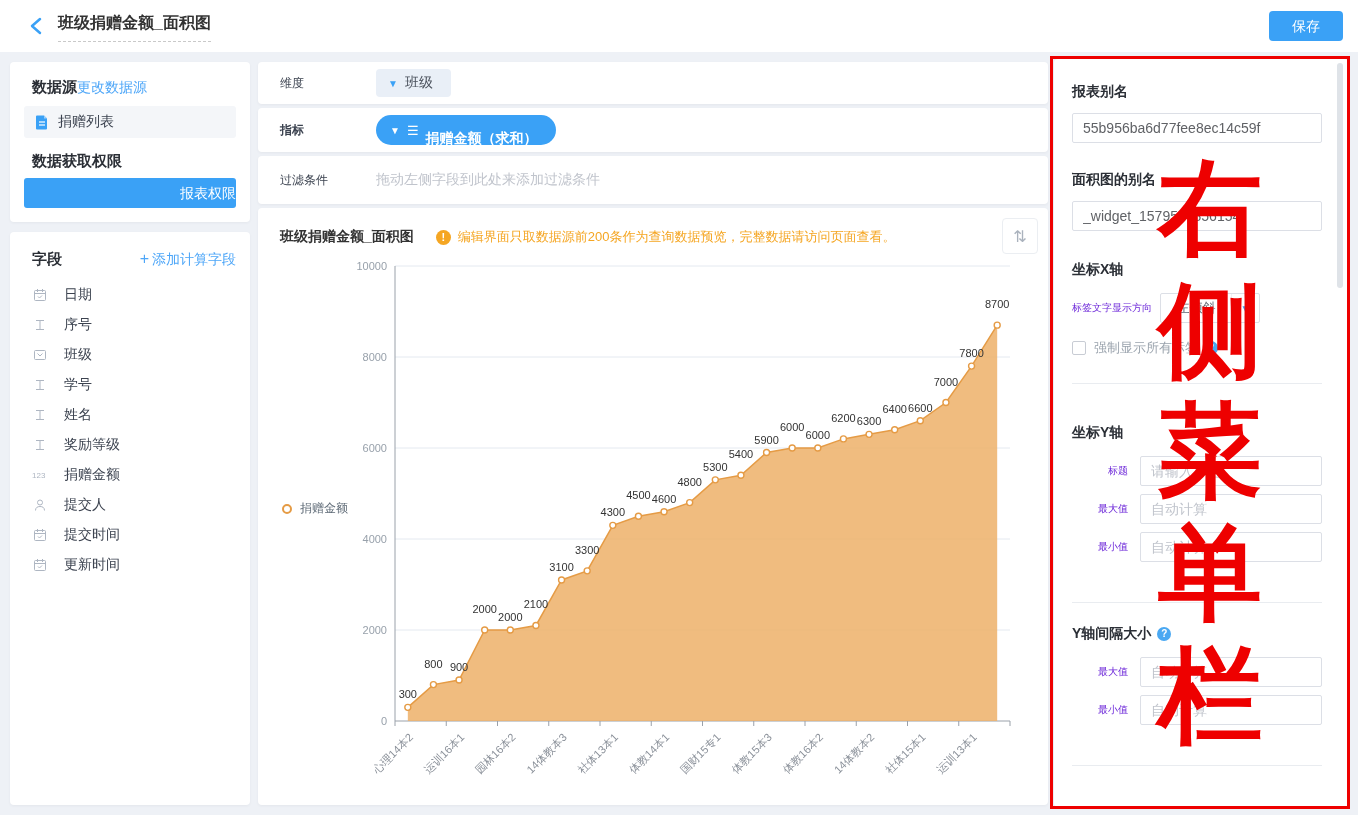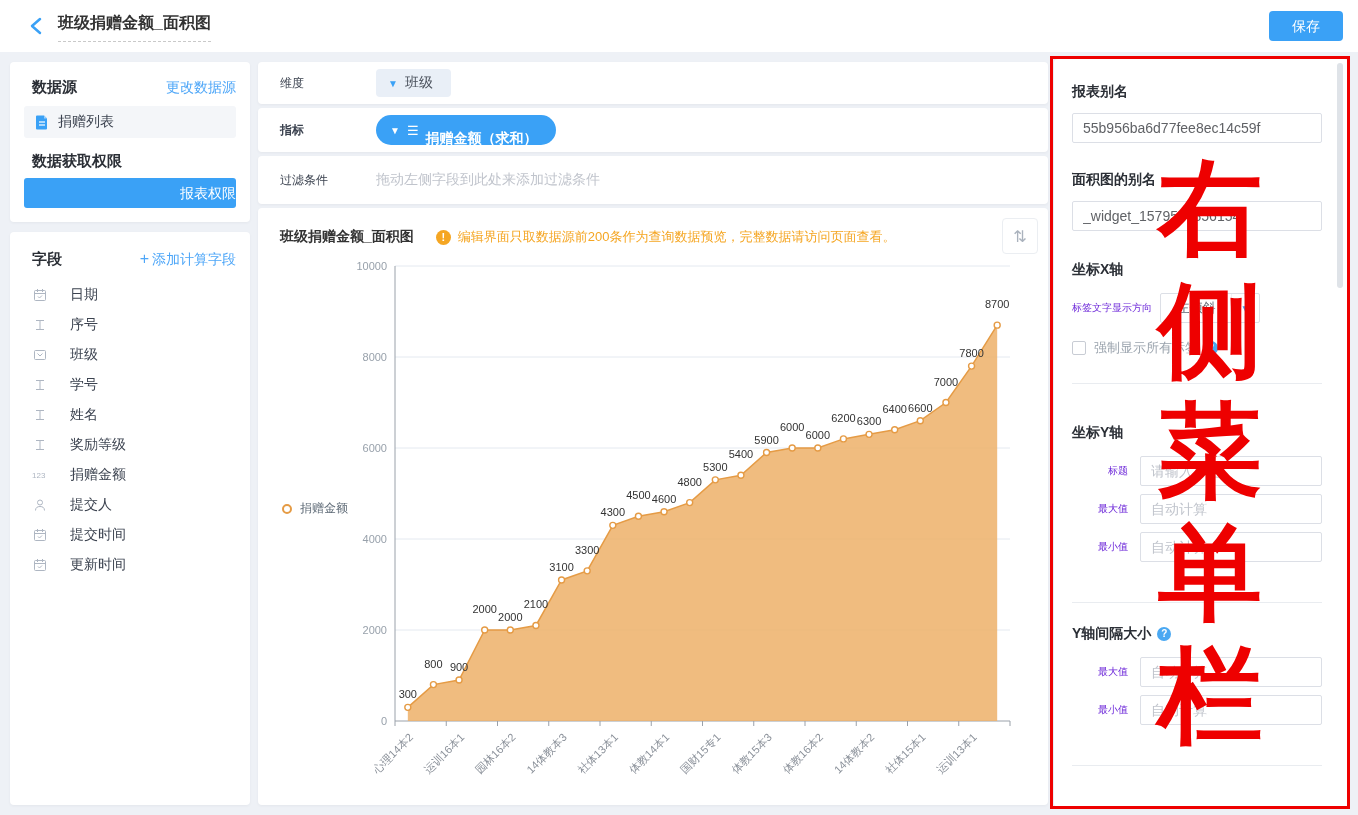--- a/index.html
+++ b/index.html
@@ -14,34 +14,34 @@
   .topbar { position:absolute; left:0; top:0; width:1358px; height:52px; background:#fff; z-index:5; }
   .back-btn { position:absolute; left:26px; top:15px; width:22px; height:22px; cursor:pointer; }
   .page-title { position:absolute; left:58px; top:13px; font-size:16px; font-weight:bold; color:#333;
     padding-bottom:7px; border-bottom:1px dashed #c9c9c9; }
   .save-btn { position:absolute; right:15px; top:11px; width:74px; height:30px; background:var(--accent);
     color:#fff; border:none; border-radius:4px; font-size:14px; line-height:30px; text-align:center; cursor:pointer; }
 
   
   .ds-card { left:10px; top:62px; width:240px; height:160px; }
   .panel-title { font-size:15px; font-weight:bold; color:#2b2f36; }
-  .ds-head { position:absolute; left:22px; right:14px; top:16px; display:flex; justify-content:space-between; align-items:center; }
+  .ds-head { position:absolute; left:22px; right:14px; top:16px; display:flex; justify-content:flex-start; align-items:center; }
   .link { color:var(--link); font-size:14px; cursor:pointer; }
   .ds-item { position:absolute; left:14px; right:14px; top:44px; height:32px; background:#f4f6f9; border-radius:3px;
     display:flex; align-items:center; padding-left:10px; gap:8px; cursor:pointer; }
   .perm-title { position:absolute; left:22px; top:90px; }
   .perm-btn { position:absolute; left:14px; right:14px; top:116px; height:30px; background:var(--accent); color:#fff;
     border:none; border-radius:3px; font-size:14px; line-height:30px; text-align:right; cursor:pointer; }
 
   .fields-card { left:10px; top:232px; width:240px; height:573px; }
   .fields-head { position:absolute; left:22px; right:14px; top:18px; display:flex; justify-content:space-between; align-items:center; }
   .add-link { color:var(--link); font-size:14px; cursor:pointer; }
   .add-link .plus { font-size:16px; margin-right:3px; }
   .fields-list { position:absolute; left:22px; right:14px; top:48px; }
-  .field-item { height:30px; display:flex; align-items:center; gap:22px; cursor:pointer; }
+  .field-item { height:30px; display:flex; align-items:center; gap:16px; cursor:pointer; }
   .f-icon { color:#aeb6c2; display:inline-flex; width:16px; justify-content:center; }
   .f-label { color:#3c4350; font-size:14px; }
 
   
   .row-card { left:258px; width:790px; display:flex; align-items:center; padding-left:22px; }
   .row-dimension { top:62px; height:42px; }
   .row-metric { top:108px; height:44px;font-weight:bold; }
   .row-filter { top:156px; height:48px; }
   .row-label { width:96px; color:#3c4350; font-size:12px; }
   .dim-tag { height:28px; background:#e9eff7; border-radius:4px; display:inline-flex; align-items:center;

